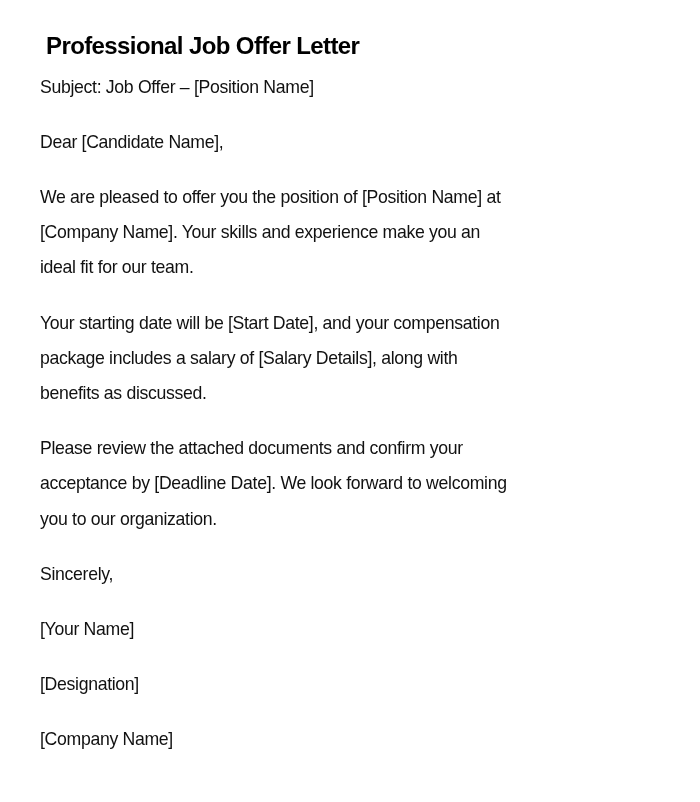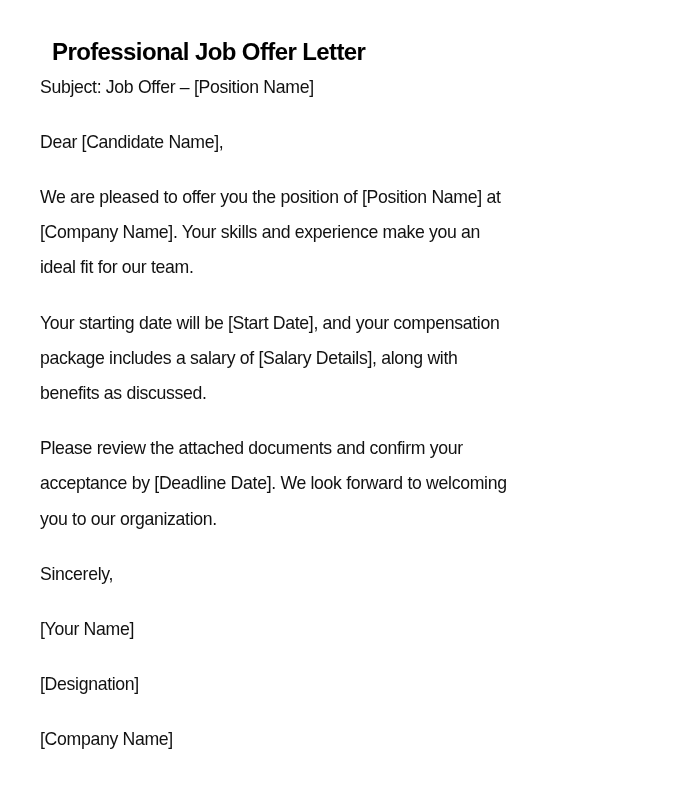--- a/index.html
+++ b/index.html
@@ -18,21 +18,21 @@
     .doc {
       position: absolute;
       left: 40px;
       top: 0;
       width: 620px;
     }
     .title {
       position: absolute;
       left: 0;
       top: 25px;
-      margin: 12px;
+      margin: 6px;
       font-size: 24px;
       font-weight: bold;
       letter-spacing: -0.6px;
       color: #000000;
       white-space: nowrap;
       line-height: 30px;
     }
     .line {
       position: absolute;
       left: 0;

